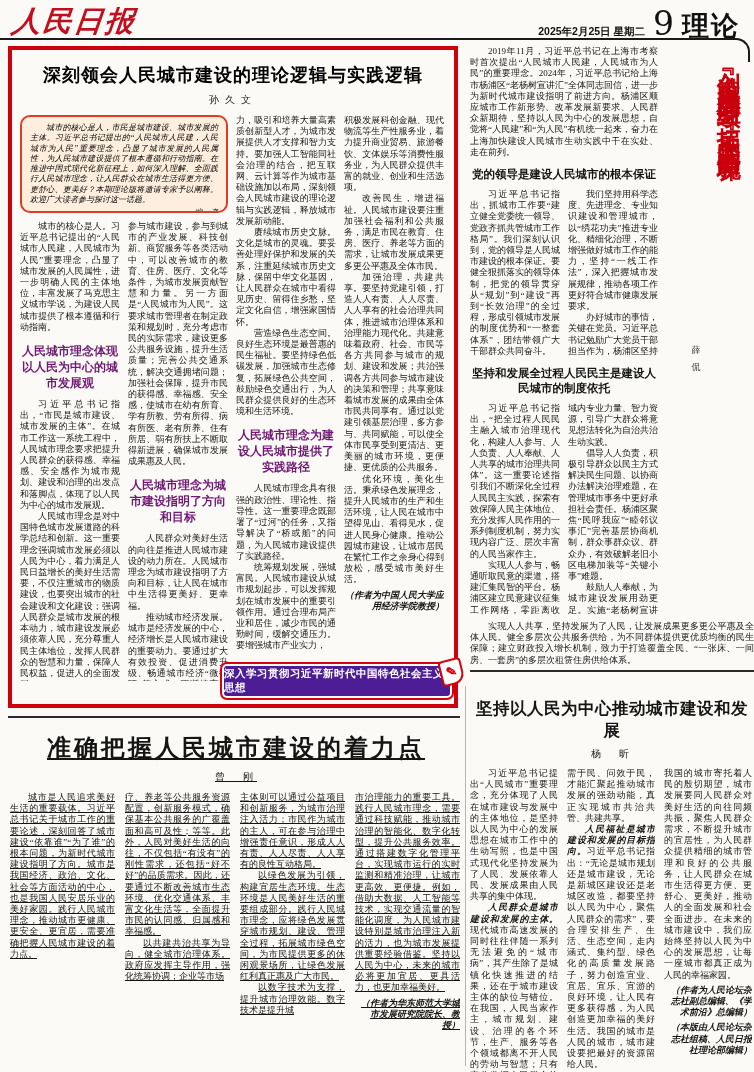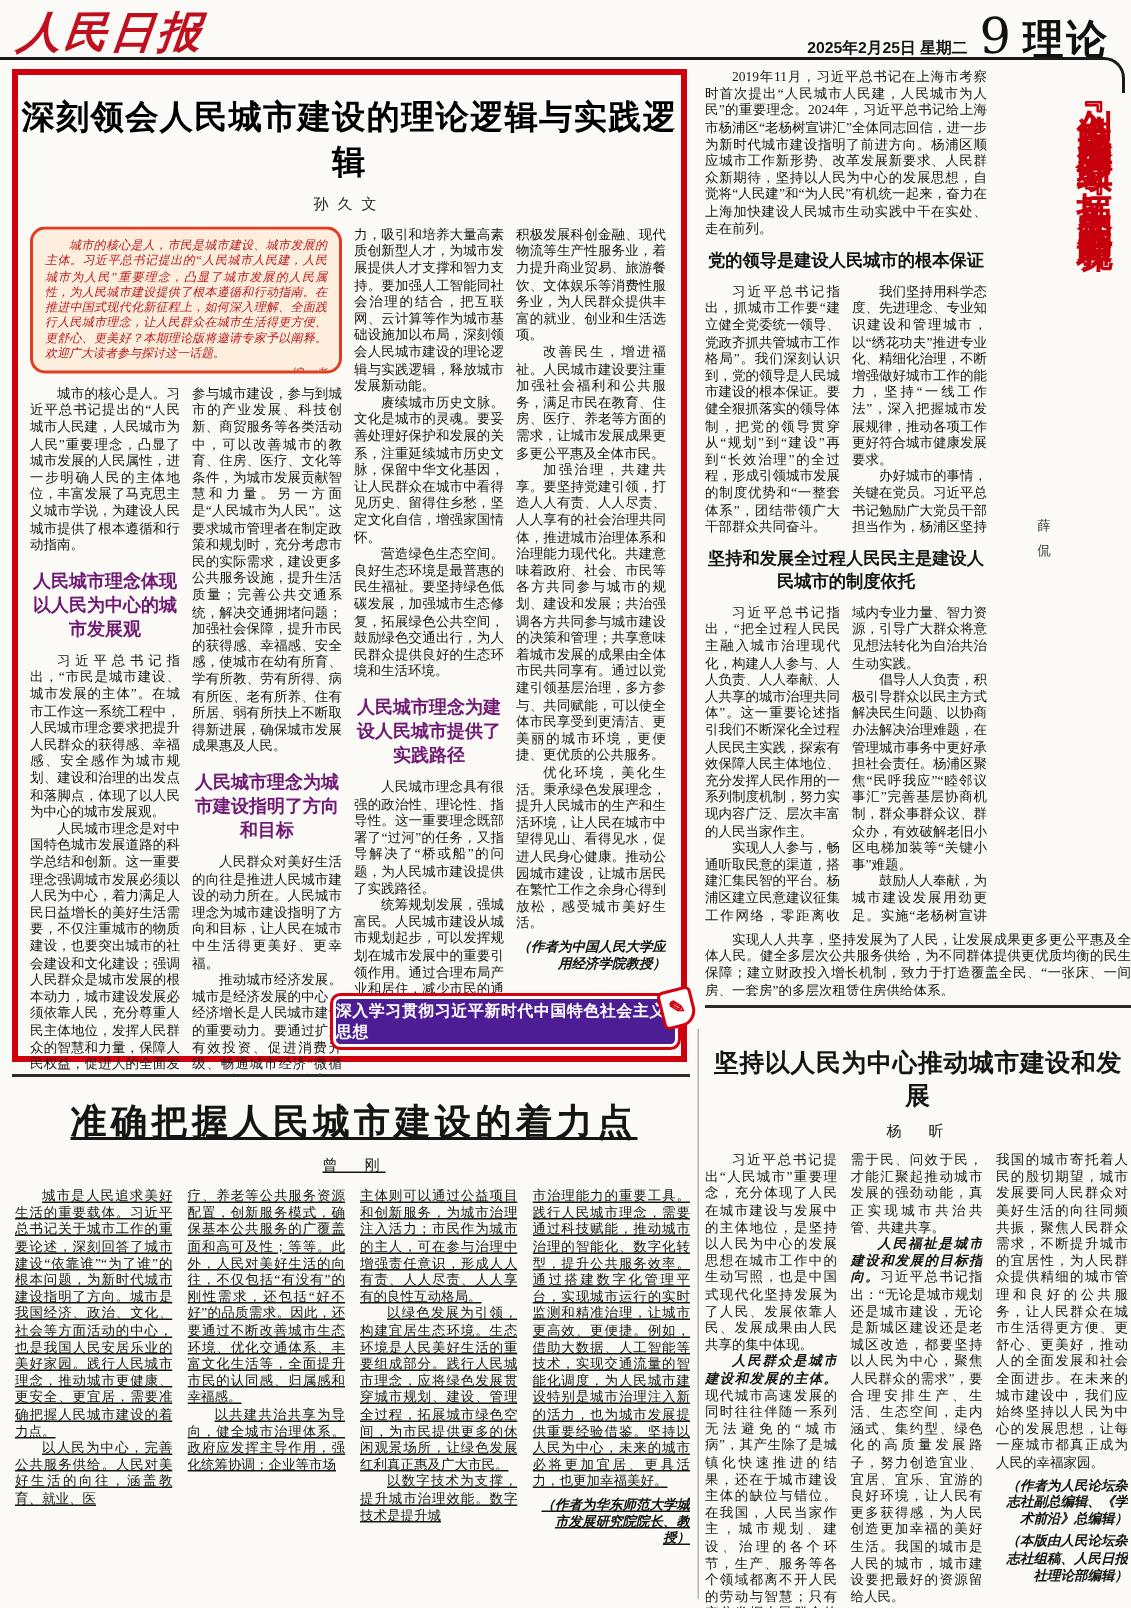--- a/index.html
+++ b/index.html
@@ -23,31 +23,31 @@
   .corner-hook { position:absolute; top:38px; right:4px; width:42px; height:24px;
     border-top:2.5px solid #1a1a1a; border-right:2.5px solid #1a1a1a; border-top-right-radius:14px; }
 
   
   .main-box {
     position:absolute; left:8px; top:46px; width:450px; height:662px;
     border:4px solid #cf000e; background:#fbfaf6;
   }
   .main-headline {
     margin-top:13px; text-align:center;
-    font-family:"Liberation Sans",sans-serif; font-weight:900; font-size:22px;
+    font-family:"Liberation Sans",sans-serif; font-weight:900; font-size:18px;
     letter-spacing:1px; color:#000;
   }
   .main-byline { text-align:center; font-size:10px; margin-top:6px; letter-spacing:6px; color:#222; }
   .main-body { position:relative; margin:8px 8px 0; height:566px; display:flex; gap:8px; overflow:hidden; }
   .mcol { width:100px; overflow:hidden; }
   .pad-top { padding-top:106px; }
   .editors-note {
     position:absolute; left:0; top:0; width:208px; height:98px;
     background:#fdeedd; border:2px solid #e23c22; border-radius:10px;
-    padding:6px 8px; color:#b91c1c; overflow:hidden;
+    padding:6px 8px; color:#000000; overflow:hidden;
   }
   .editors-note p { font-size:8px; line-height:10.3px; text-align:justify; font-style:italic; text-indent:2em; }
   .editors-sign { text-align:right; font-size:8px; font-style:italic; margin-top:2px; }
 
   
   .para { font-size:9px; line-height:11.2px; text-align:justify; text-indent:2em; word-break:break-all; }
   .para.cont { text-indent:0; }
   .para.attr { text-indent:0; text-align:right; font-style:italic; font-weight:700; margin-top:4px; }
   .lead-sent { font-style:italic; font-weight:700; }
   .subhead {
@@ -205,21 +205,20 @@
     </div>
     <div class="vert-byline">薛　侃</div>
   </div>
 
   <div class="bl">
     <div class="bl-headline">准确把握人民城市建设的着力点</div>
     <div class="bl-byline">曾　刚</div>
     <div class="bl-cols">
       <div class="blcol">
           <p class="para">城市是人民追求美好生活的重要载体。习近平总书记关于城市工作的重要论述，深刻回答了城市建设“依靠谁”“为了谁”的根本问题，为新时代城市建设指明了方向。城市是我国经济、政治、文化、社会等方面活动的中心，也是我国人民安居乐业的美好家园。践行人民城市理念，推动城市更健康、更安全、更宜居，需要准确把握人民城市建设的着力点。</p>
-          <p class="para">以人民为中心，完善公共服务供给。人民对美好生活的向往，涵盖教育、就业、医</p>
         </div>
       <div class="blcol">
           <p class="para cont">疗、养老等公共服务资源配置，创新服务模式，确保基本公共服务的广覆盖面和高可及性；等等。此外，人民对美好生活的向往，不仅包括“有没有”的刚性需求，还包括“好不好”的品质需求。因此，还要通过不断改善城市生态环境、优化交通体系、丰富文化生活等，全面提升市民的认同感、归属感和幸福感。</p>
           <p class="para">以共建共治共享为导向，健全城市治理体系。政府应发挥主导作用，强化统筹协调；企业等市场</p>
         </div>
       <div class="blcol">
           <p class="para cont">主体则可以通过公益项目和创新服务，为城市治理注入活力；市民作为城市的主人，可在参与治理中增强责任意识，形成人人有责、人人尽责、人人享有的良性互动格局。</p>
           <p class="para">以绿色发展为引领，构建宜居生态环境。生态环境是人民美好生活的重要组成部分。践行人民城市理念，应将绿色发展贯穿城市规划、建设、管理全过程，拓展城市绿色空间，为市民提供更多的休闲观景场所，让绿色发展红利真正惠及广大市民。</p>
           <p class="para">以数字技术为支撑，提升城市治理效能。数字技术是提升城</p>
         </div>

